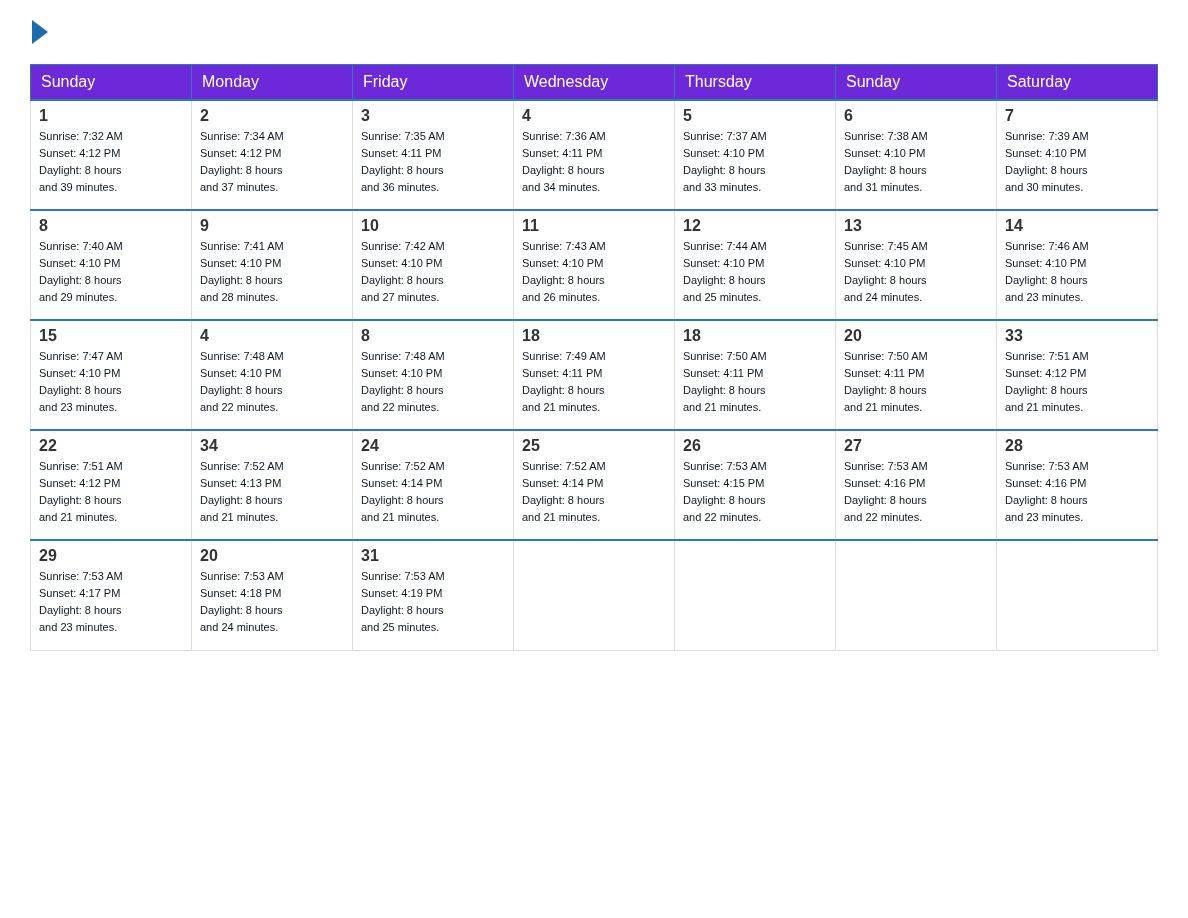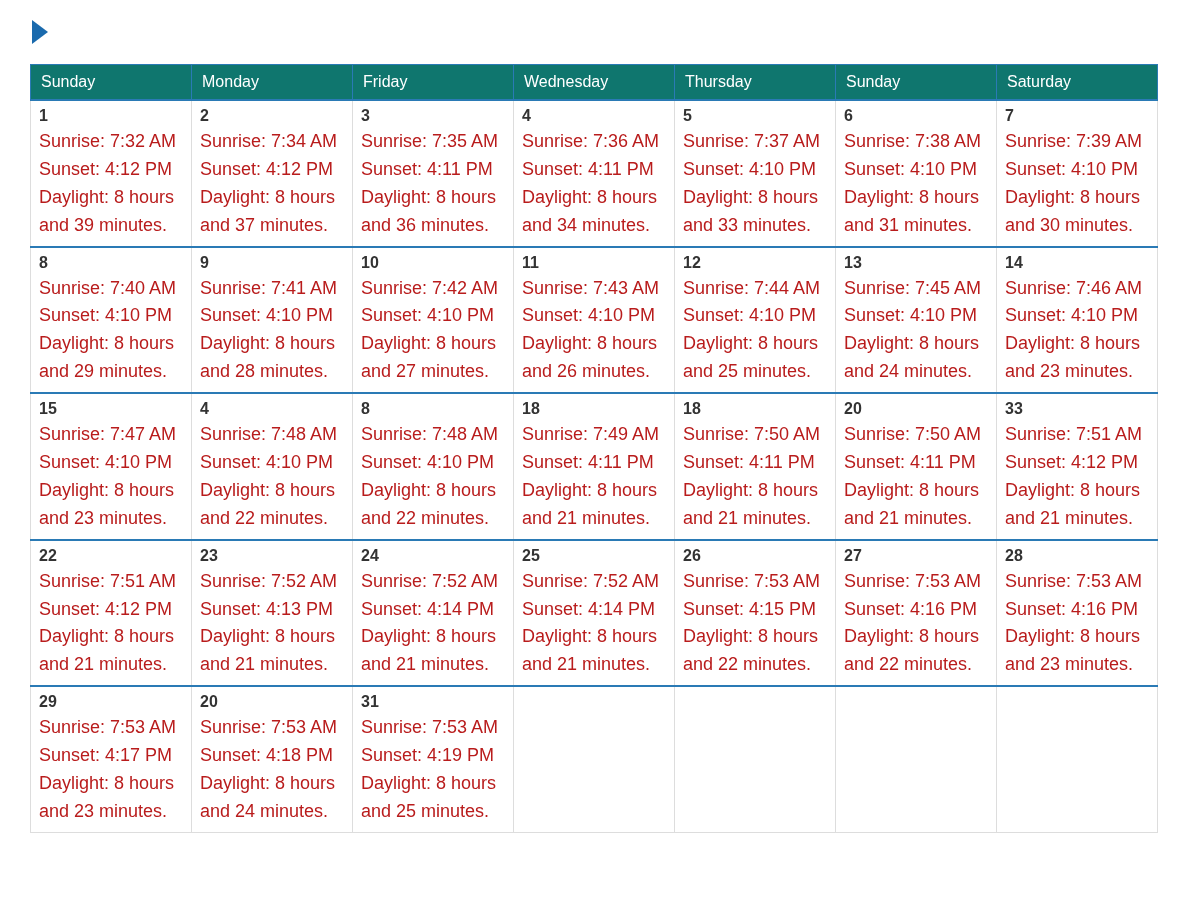--- a/index.html
+++ b/index.html
@@ -34,21 +34,21 @@
       font-size: 22px;
       color: #555;
       margin-top: 4px;
     }
     table {
       width: 100%;
       border-collapse: collapse;
       table-layout: fixed;
     }
     th {
-      background-color: #0f766e;
+      background-color: #6d28d9;
       color: #fff;
       font-size: 16px;
       font-weight: normal;
       padding: 8px 10px;
       text-align: left;
       border: 1px solid #2a7ab5;
     }
     td {
       vertical-align: top;
       padding: 6px 8px;
@@ -57,23 +57,23 @@
       color: #333;
       height: 110px;
     }
     .day-num {
       font-size: 16px;
       font-weight: bold;
       display: block;
       margin-bottom: 3px;
     }
     .day-info {
-      font-size: 18px;
+      font-size: 11px;
       line-height: 1.55;
-      color: #b91c1c;
+      color: #0f172a;
     }
     td.empty {
       background: #fff;
     }
     tr td {
       border-top: 2px solid #2a7ab5;
     }
     tr td + td {
       border-top: 2px solid #2a7ab5;
     }
@@ -232,21 +232,21 @@
         <span class="day-num">33</span>
         <span class="day-info">Sunrise: 7:51 AM<br>Sunset: 4:12 PM<br>Daylight: 8 hours<br>and 21 minutes.</span>
       </td>
       </tr>
       <tr>
         <td>
         <span class="day-num">22</span>
         <span class="day-info">Sunrise: 7:51 AM<br>Sunset: 4:12 PM<br>Daylight: 8 hours<br>and 21 minutes.</span>
       </td>
         <td>
-        <span class="day-num">23</span>
+        <span class="day-num">34</span>
         <span class="day-info">Sunrise: 7:52 AM<br>Sunset: 4:13 PM<br>Daylight: 8 hours<br>and 21 minutes.</span>
       </td>
         <td>
         <span class="day-num">24</span>
         <span class="day-info">Sunrise: 7:52 AM<br>Sunset: 4:14 PM<br>Daylight: 8 hours<br>and 21 minutes.</span>
       </td>
         <td>
         <span class="day-num">25</span>
         <span class="day-info">Sunrise: 7:52 AM<br>Sunset: 4:14 PM<br>Daylight: 8 hours<br>and 21 minutes.</span>
       </td>

